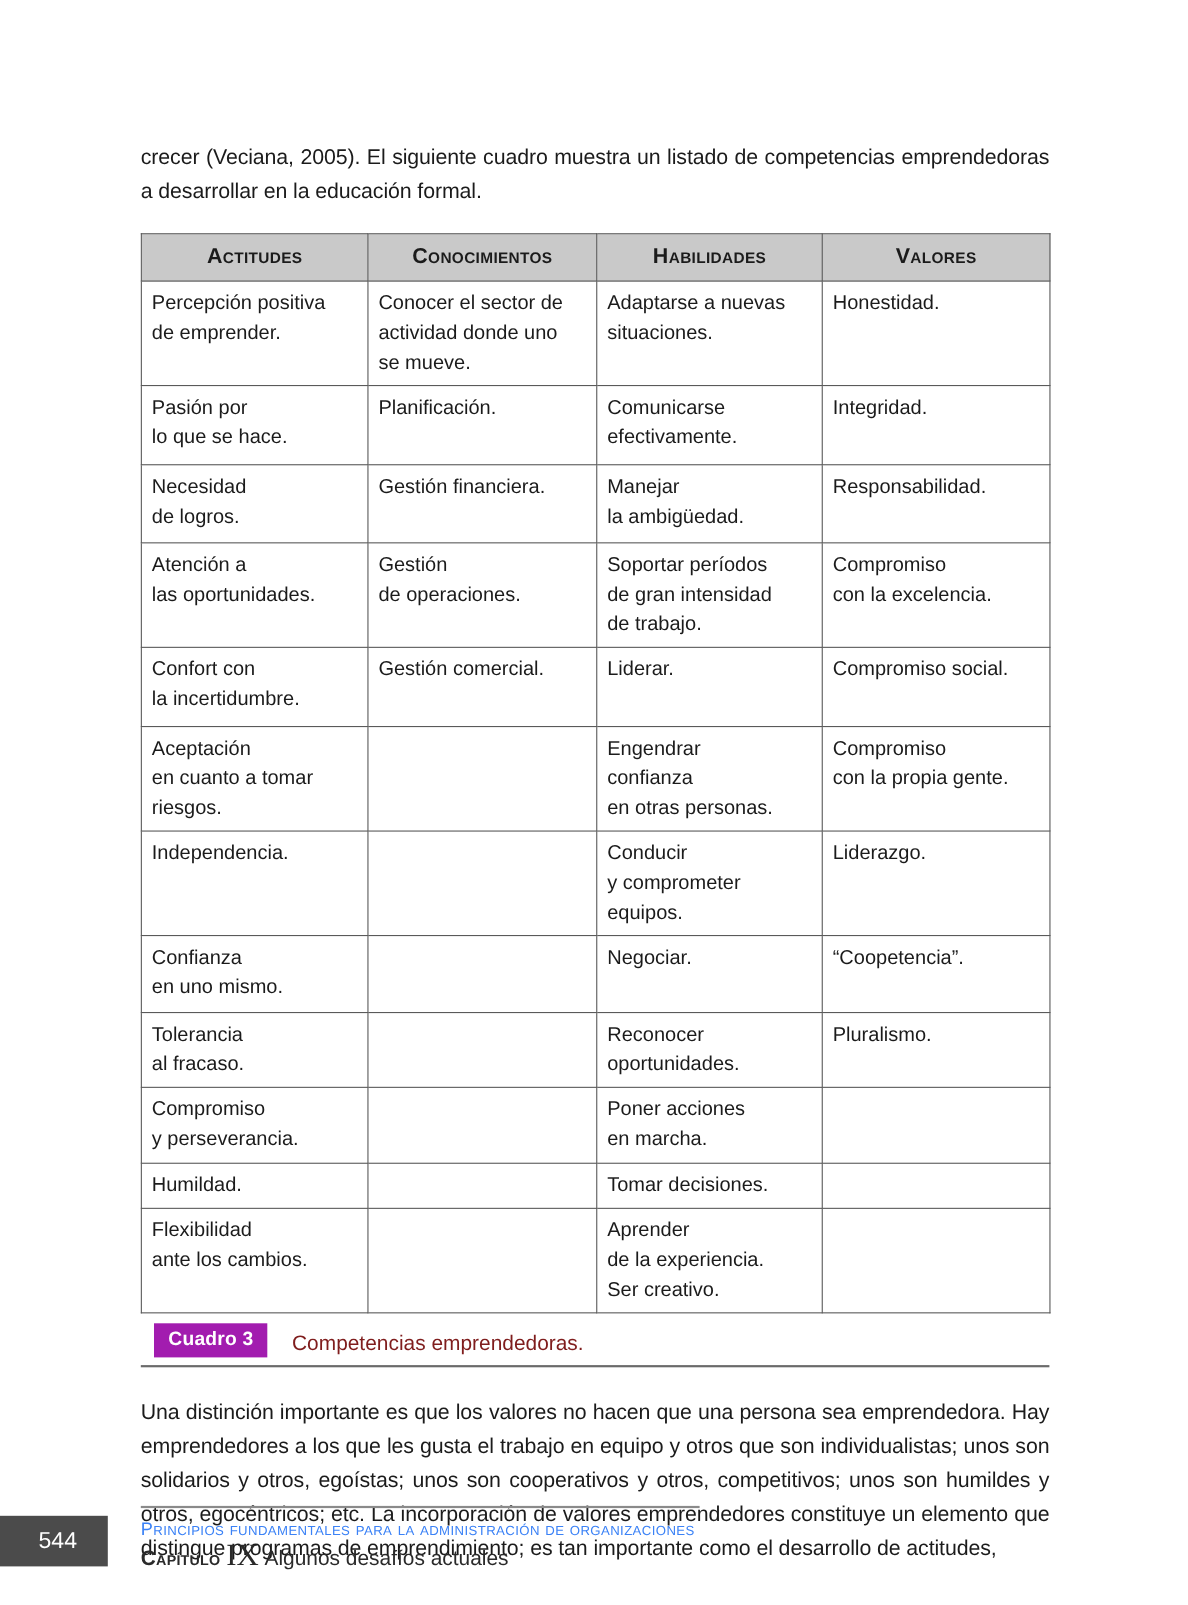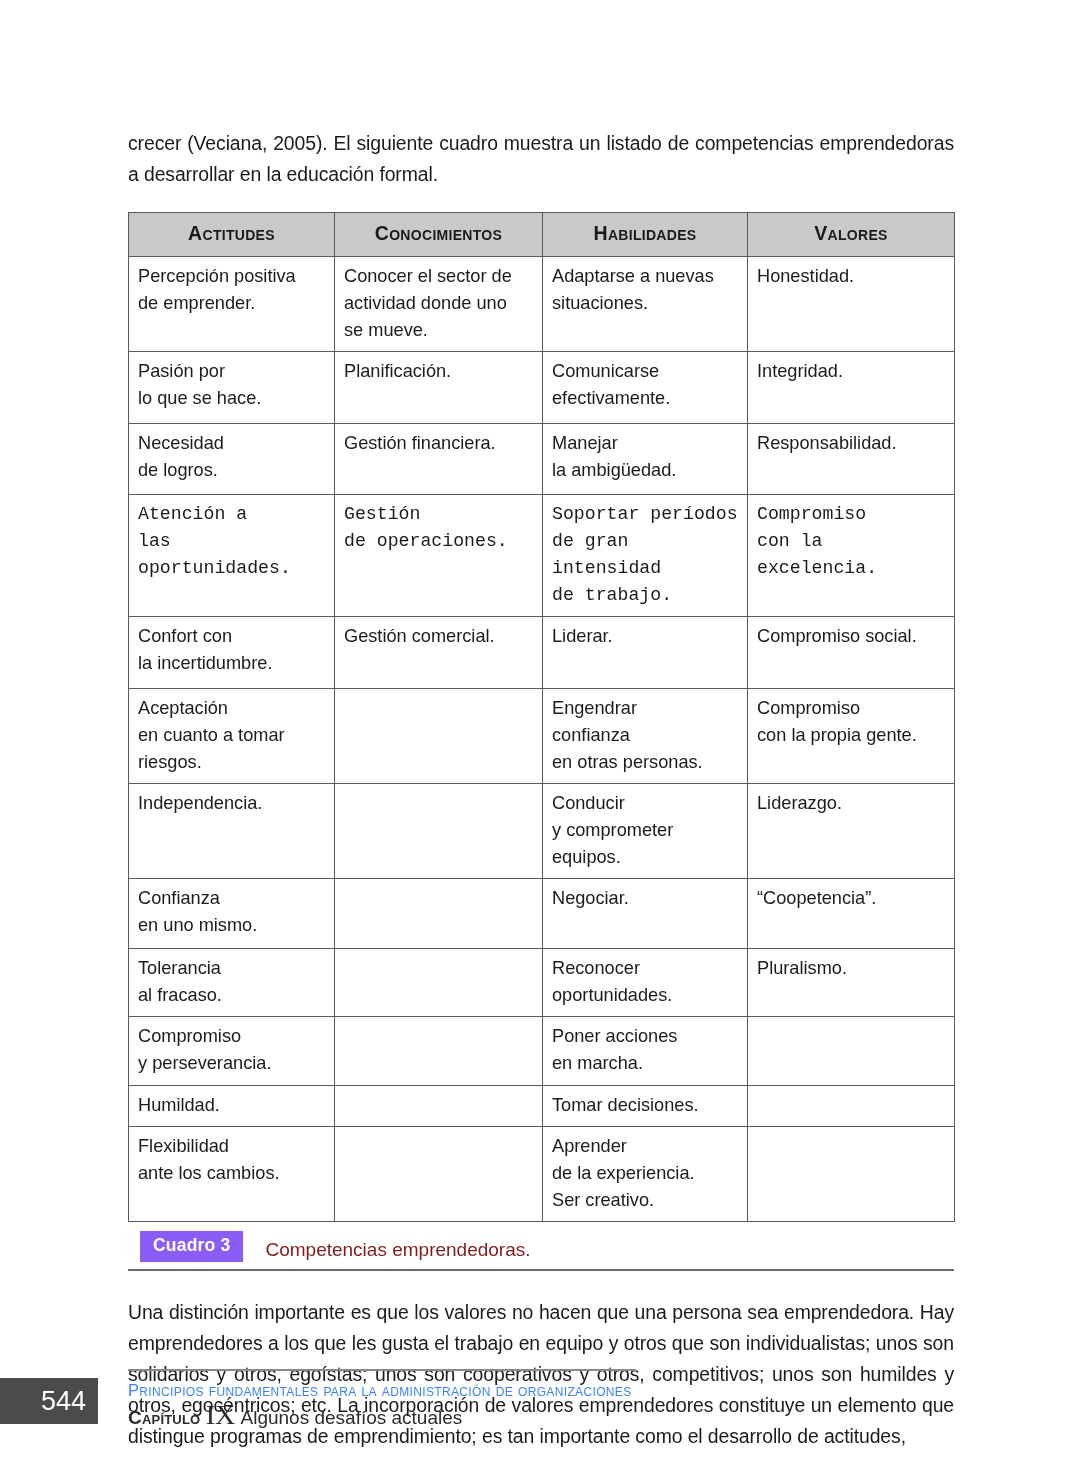--- a/index.html
+++ b/index.html
@@ -76,21 +76,21 @@
     font-size: 19.5px;
   }
   td.cell span.cell-text {
     display: block;
     white-space: pre-line;
   }
   
   tr.r1 td { height: 72px; }
   tr.r2 td { height: 58px; }
   tr.r3 td { height: 57px; }
-  tr.r4 td { height: 74px; font-family: Liberation Mono, monospace; }
+  tr.r4 td { height: 74px; }
   tr.r5 td { height: 58px; }
   tr.r6 td { height: 78px; }
   tr.r7 td { height: 78px; }
   tr.r8 td { height: 56px; }
   tr.r9 td { height: 54px; }
   tr.r10 td { height: 55px; }
   tr.r11 td { height: 25px; }
   tr.r12 td { height: 80px; }
 
   
@@ -98,21 +98,21 @@
     margin-top: 9px;
     width: 826px;
     position: relative;
   }
   .caption-row {
     display: flex;
     align-items: flex-end;
     padding-left: 12px;
   }
   .caption-badge {
-    background: #8b5cf6;
+    background: #a21caf;
     color: #ffffff;
     font-weight: bold;
     font-size: 17.5px;
     line-height: 1;
     padding: 6px 13px 7px 13px;
     letter-spacing: 0.2px;
     white-space: nowrap;
   }
   .caption-text {
     font-size: 19px;
@@ -148,25 +148,25 @@
     background: #8a8a8a;
   }
   .page-num-box {
     position: absolute;
     left: 0;
     top: 13px;
     width: 98px;
     height: 46px;
     background: #4b4b4b;
     color: #ffffff;
-    font-size: 27px;
+    font-size: 21px;
     display: flex;
     align-items: center;
     justify-content: flex-end;
-    padding-right: 12px;
+    padding-right: 28px;
     box-sizing: border-box;
   }
   .footer-texts {
     position: absolute;
     left: 128px;
     top: 14px;
     width: 700px;
   }
   .footer-line1 {
     font-variant: small-caps;

